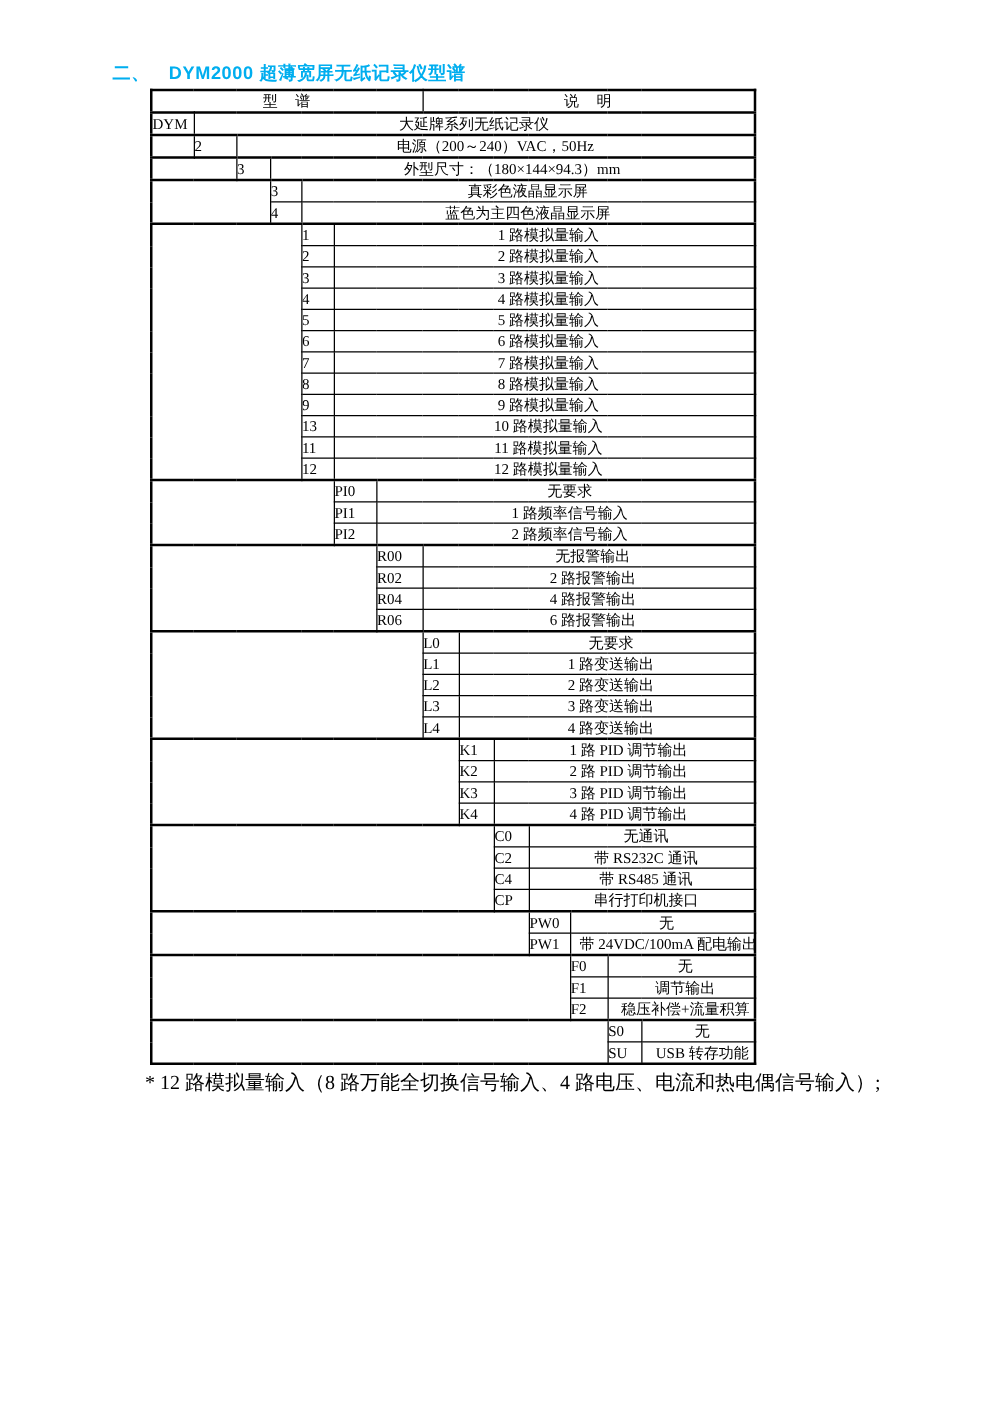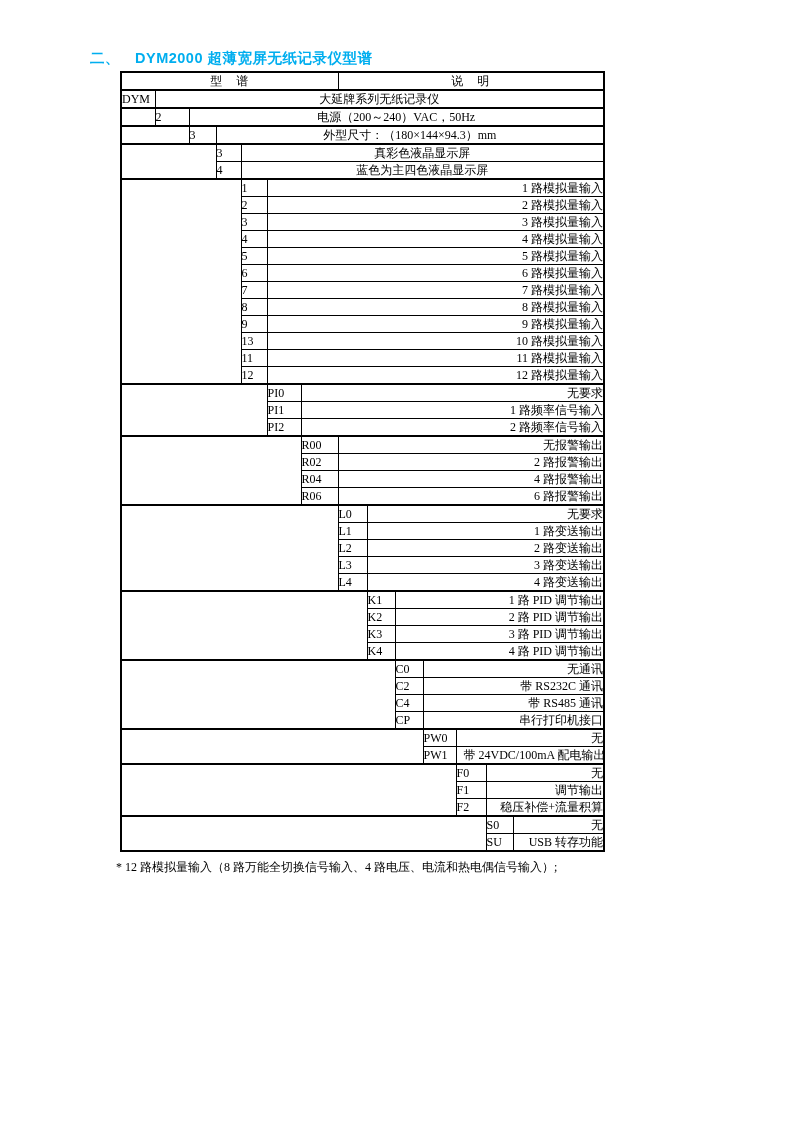--- a/index.html
+++ b/index.html
@@ -50,33 +50,33 @@
     letter-spacing: 1px;
   }
   table.model-table tr.group-start td {
     border-top: 2px solid #000;
   }
   td.code {
     text-align: left;
     font-family: Liberation Serif, serif;
   }
   td.desc.left {
-    text-align: right;
+    text-align: center;
     padding-left: 7px;
   }
   td.desc.center {
     text-align: center;
     margin-top: 40px;
   }
   td.spacer {
     background: #ffffff;
   }
   .footnotes {
     margin: 8px 0 0 116px;
-    font-size: 12px;
+    font-size: 16px;
   }
   .footnote {
     margin-bottom: 9px;
     line-height: 14px;
   }
 </style>
 </head>
 <body>
 
 <div class="doc-title">

